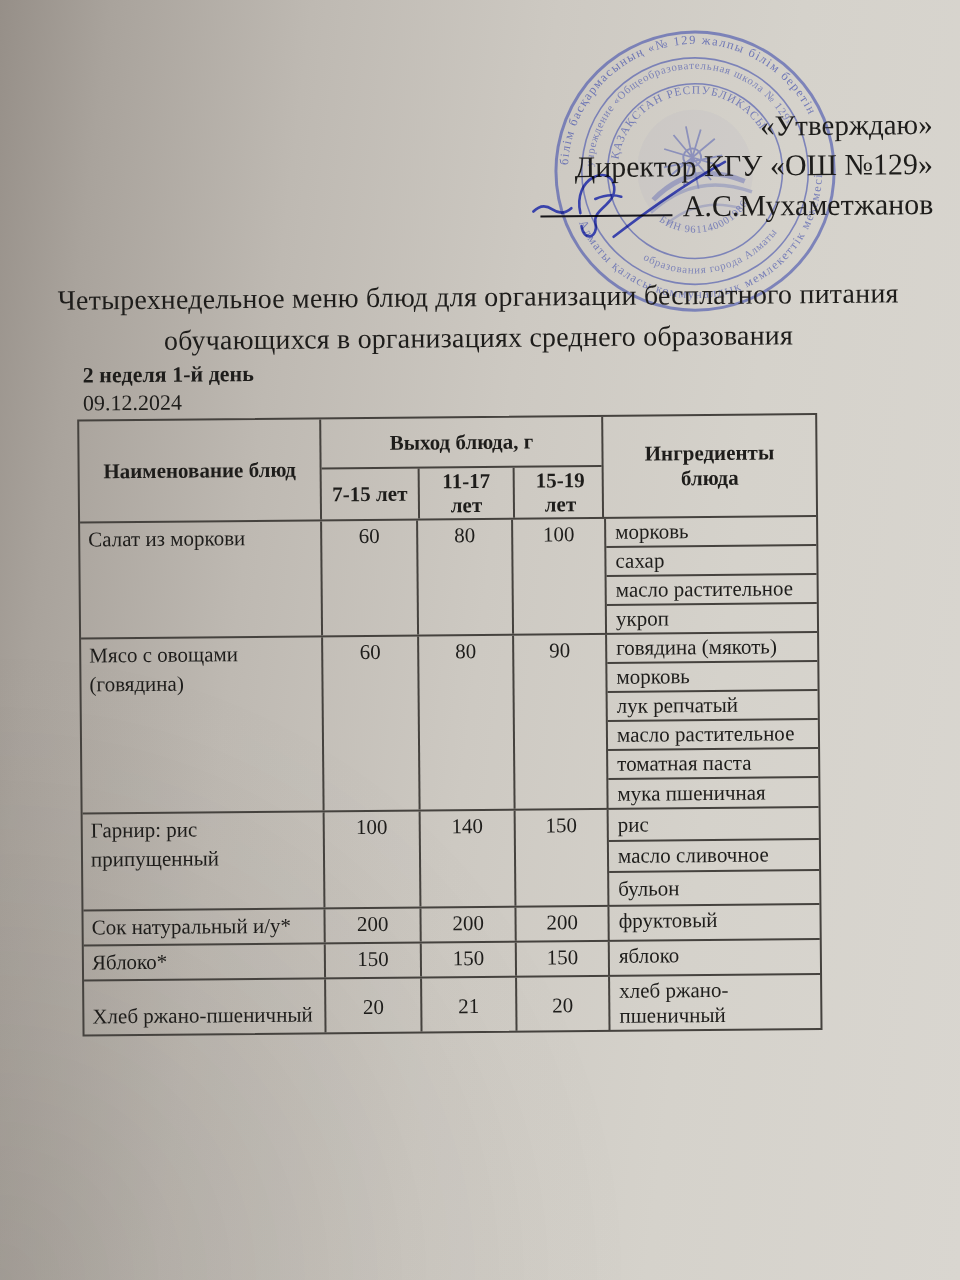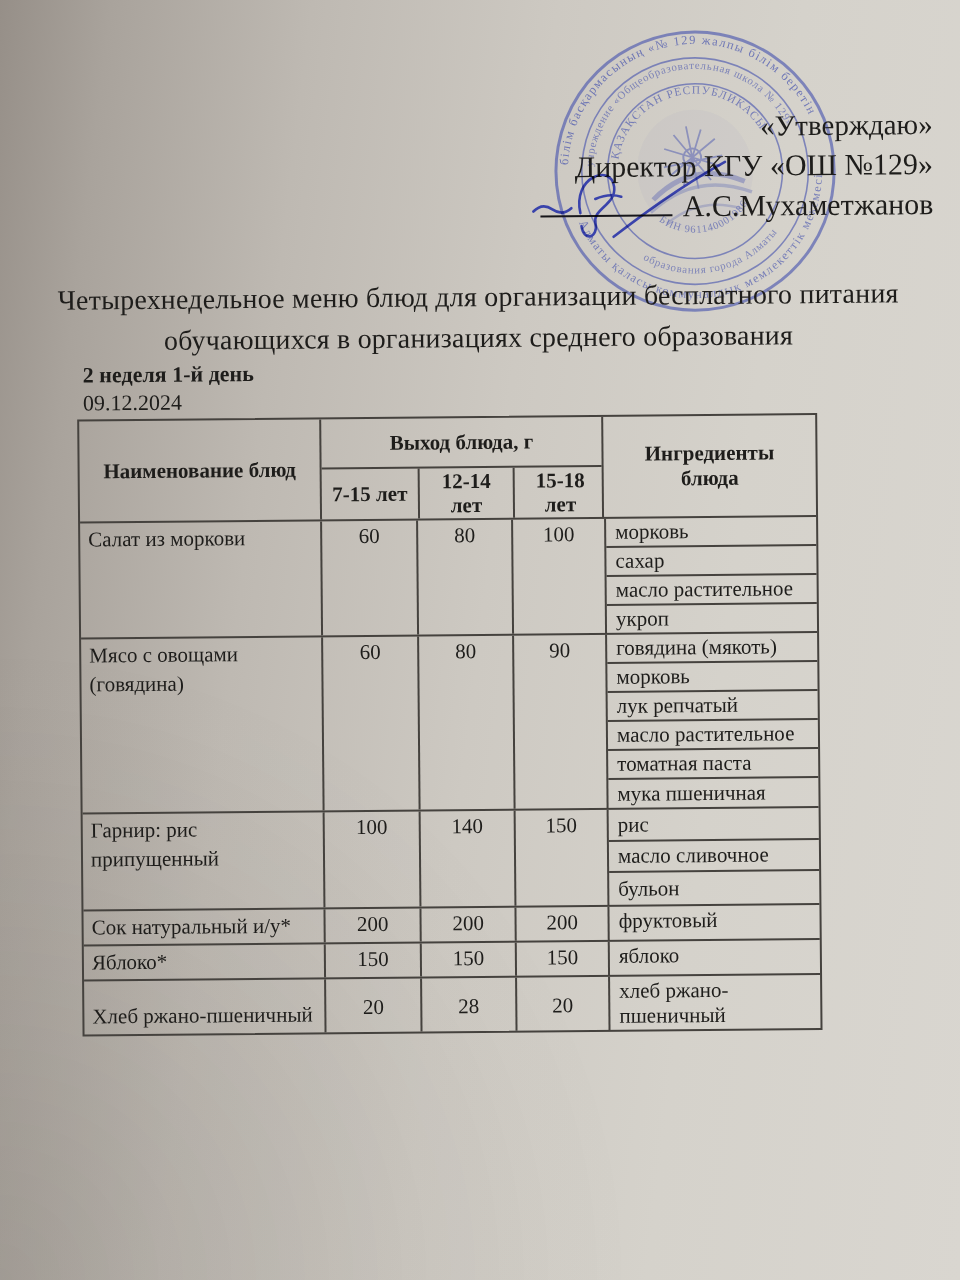--- a/index.html
+++ b/index.html
@@ -137,22 +137,22 @@
     <div class="date">09.12.2024</div>
   </div>
 
   <div class="menu-table">
     <div class="thead">
       <div class="th hname">Наименование блюд</div>
       <div class="hmid">
         <div class="th hgroup">Выход блюда, г</div>
         <div class="hages">
           <div class="th hage">7-15 лет</div>
-          <div class="th hage">12-14 лет</div>
-          <div class="th hage">15-18 лет</div>
+          <div class="th hage">11-17 лет</div>
+          <div class="th hage">15-19 лет</div>
         </div>
       </div>
       <div class="th hing">Ингредиенты блюда</div>
     </div>
     <div id="rows">
         <div class="trow">
           <div class="cell dish">Салат из моркови</div>
           <div class="cell amt">60</div>
           <div class="cell amt">80</div>
           <div class="cell amt">100</div>
@@ -202,21 +202,21 @@
           <div class="cell amt">150</div>
           <div class="cell amt">150</div>
           <div class="cell amt">150</div>
           <div class="cell ings">
             <div class="sub">яблоко</div>
           </div>
         </div>
         <div class="trow">
           <div class="cell dish">Хлеб ржано-пшеничный</div>
           <div class="cell amt">20</div>
-          <div class="cell amt">28</div>
+          <div class="cell amt">21</div>
           <div class="cell amt">20</div>
           <div class="cell ings">
             <div class="sub">хлеб ржано-пшеничный</div>
           </div>
         </div>
       </div>
   </div>
 
 </div>
 

